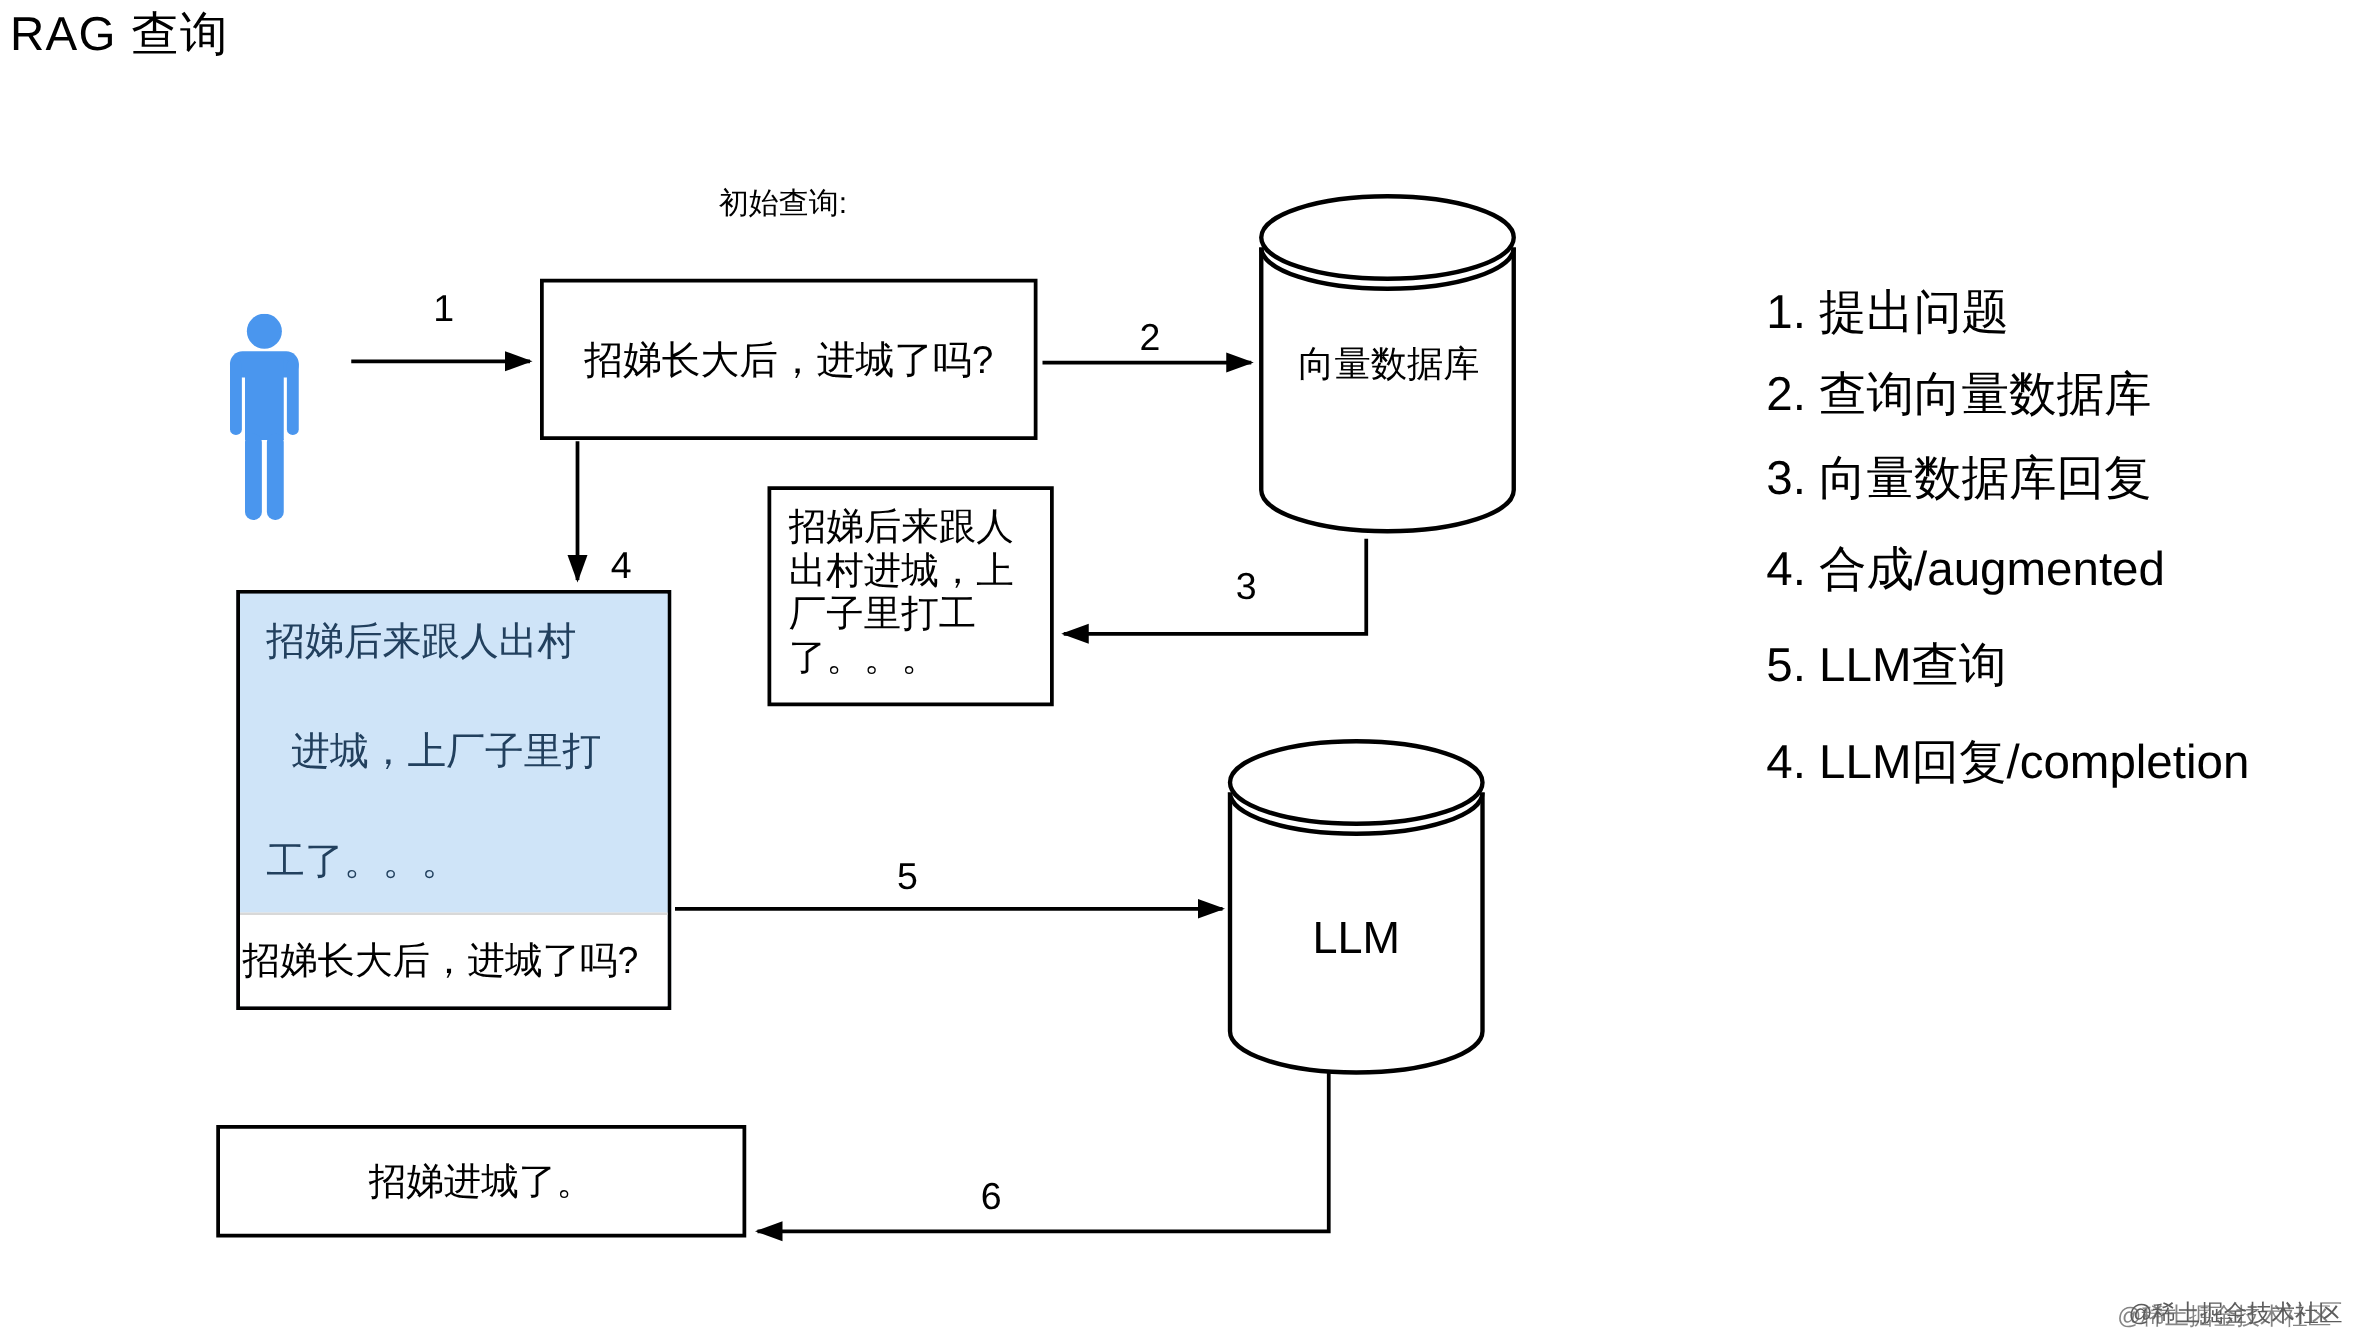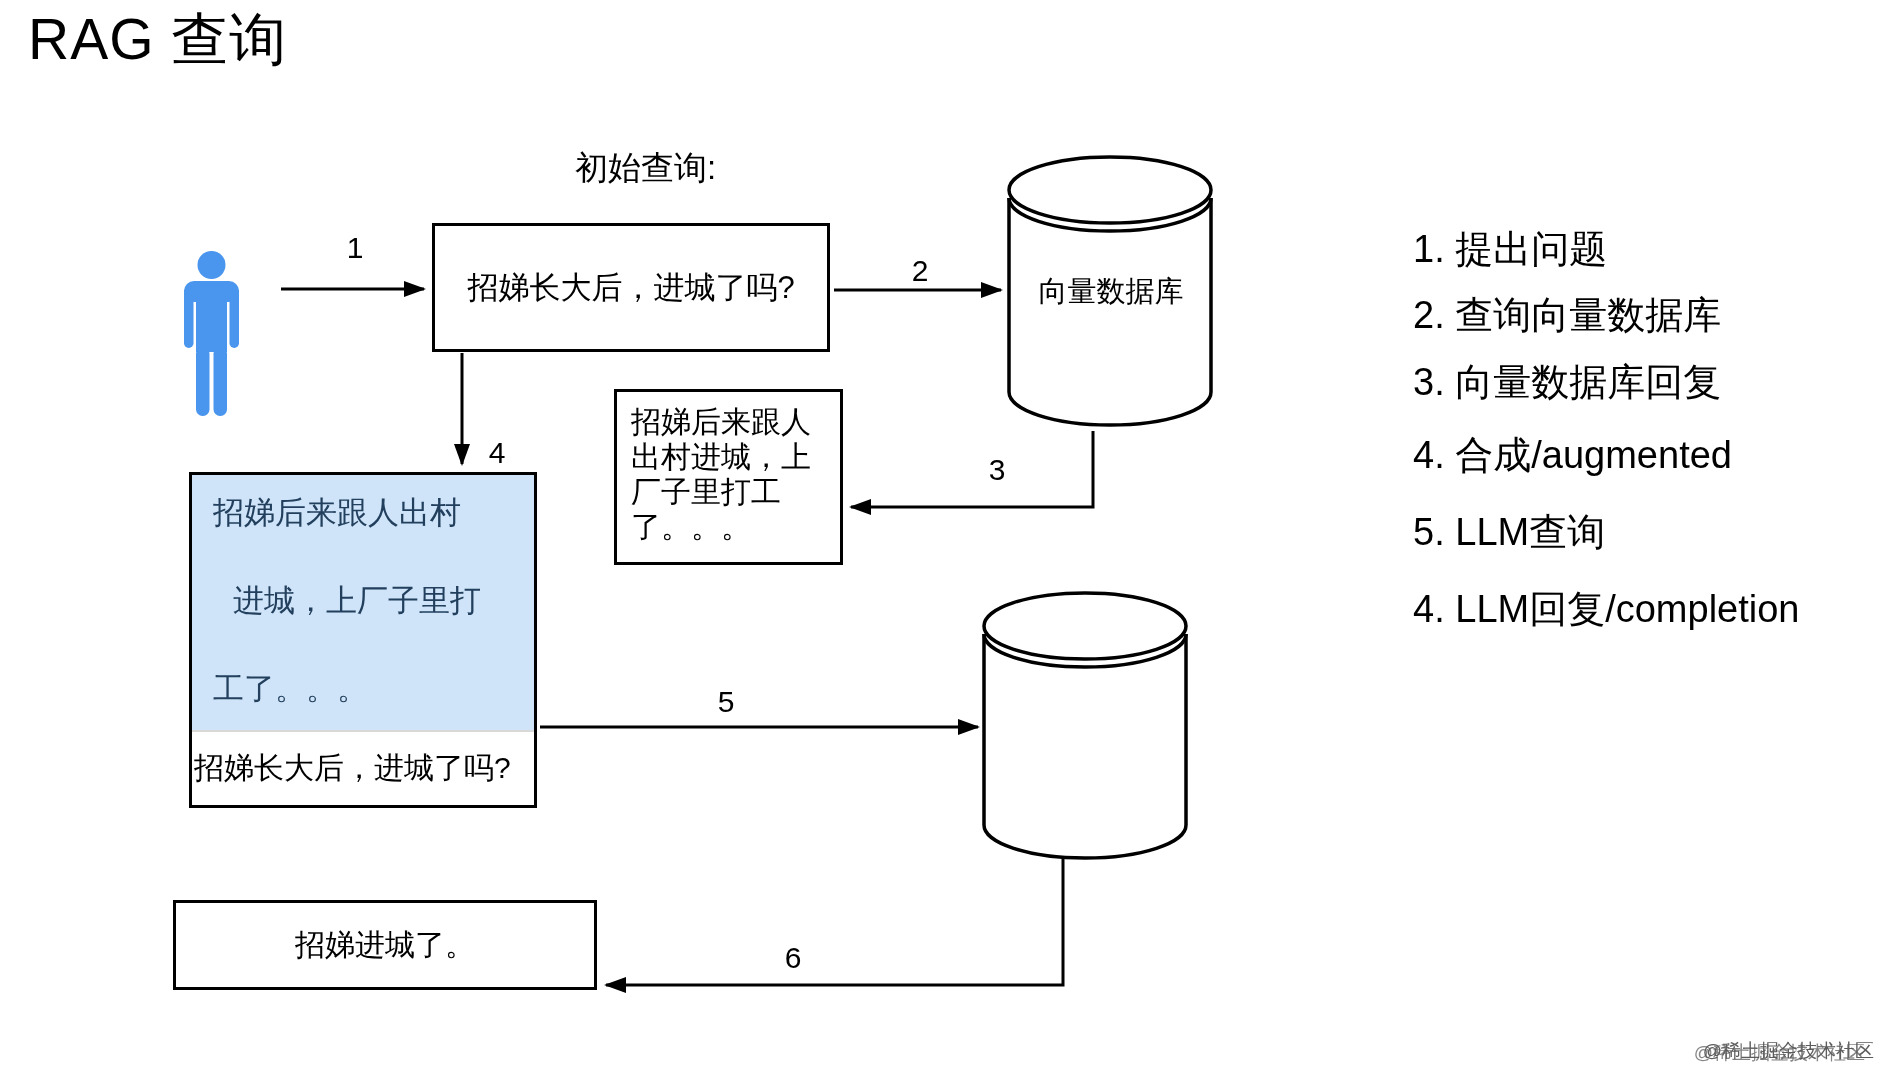--- a/index.html
+++ b/index.html
@@ -1,20 +1,20 @@
 <!DOCTYPE html>
 <html><head>
 <meta charset="utf-8">
 <style>
   html,body{margin:0;padding:0;background:#fff;}
   body{font-family:"Liberation Sans","DejaVu Sans",sans-serif;color:#000;}
   #stage{position:relative;width:1882px;height:1070px;background:#fff;overflow:hidden;}
   .abs{position:absolute;}
-  #title{left:28px;top:2px;font-size:57px;font-weight:500;letter-spacing:1px;}
-  .lbl{font-size:33px;}
+  #title{left:8px;top:2px;font-size:38px;font-weight:500;letter-spacing:1px;}
+  .lbl{font-size:24px;}
   .num{font-size:30px;width:44px;text-align:center;}
   .box{box-sizing:border-box;border:3px solid #000;background:#fff;display:flex;align-items:center;justify-content:center;}
   #query-box{left:432px;top:223px;width:398px;height:129px;font-size:31px;}
   #retrieved-box{left:614px;top:389px;width:229px;height:176px;display:block;padding:12px 0 0 14px;font-size:30px;line-height:35px;}
   #augmented-box{left:189px;top:472px;width:348px;height:336px;display:block;padding:0;background:#cfe4f8;}
   #augmented-context{position:absolute;left:0;top:0;right:0;height:255px;background:#cfe4f8;color:#22405e;font-size:31px;}
   .ctx-line{position:absolute;left:21px;}
   #augmented-question{position:absolute;left:0;right:0;top:255px;bottom:0;background:#fff;border-top:2px solid #d8d8d8;display:flex;align-items:center;font-size:30px;color:#000;padding-left:2px;}
   #result-box{left:173px;top:900px;width:424px;height:90px;font-size:30px;}
   .cyl-label{position:absolute;text-align:center;}
@@ -97,20 +97,21 @@
     <div id="augmented-context">
       <div class="ctx-line" style="top:17px;">招娣后来跟人出村</div>
       <div class="ctx-line" style="top:105px;margin-left:20px;">进城，上厂子里打</div>
       <div class="ctx-line" style="top:193px;">工了。。。</div>
     </div>
     <div id="augmented-question">
       <span>招娣长大后，进城了吗?</span>
     </div>
   </div>
 
+  <div class="cyl-label" id="llm-label">LLM</div>
 
   <div class="abs box" id="result-box">
     <span>招娣进城了。</span>
   </div>
 
   <div class="legend-item" style="top:224px;">1. 提出问题</div>
   <div class="legend-item" style="top:290px;">2. 查询向量数据库</div>
   <div class="legend-item" style="top:357px;">3. 向量数据库回复</div>
   <div class="legend-item" style="top:430px;">4. 合成/augmented</div>
   <div class="legend-item" style="top:507px;">5. LLM查询</div>

